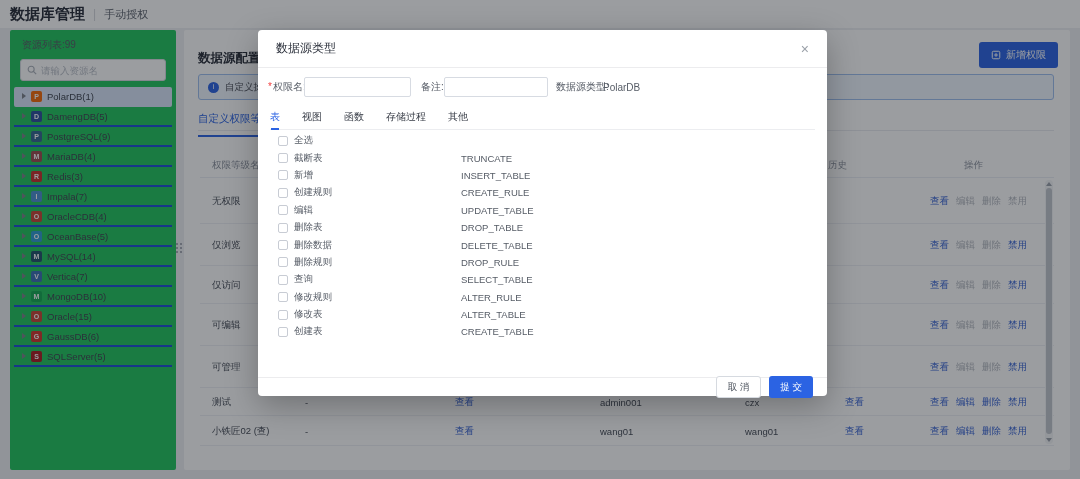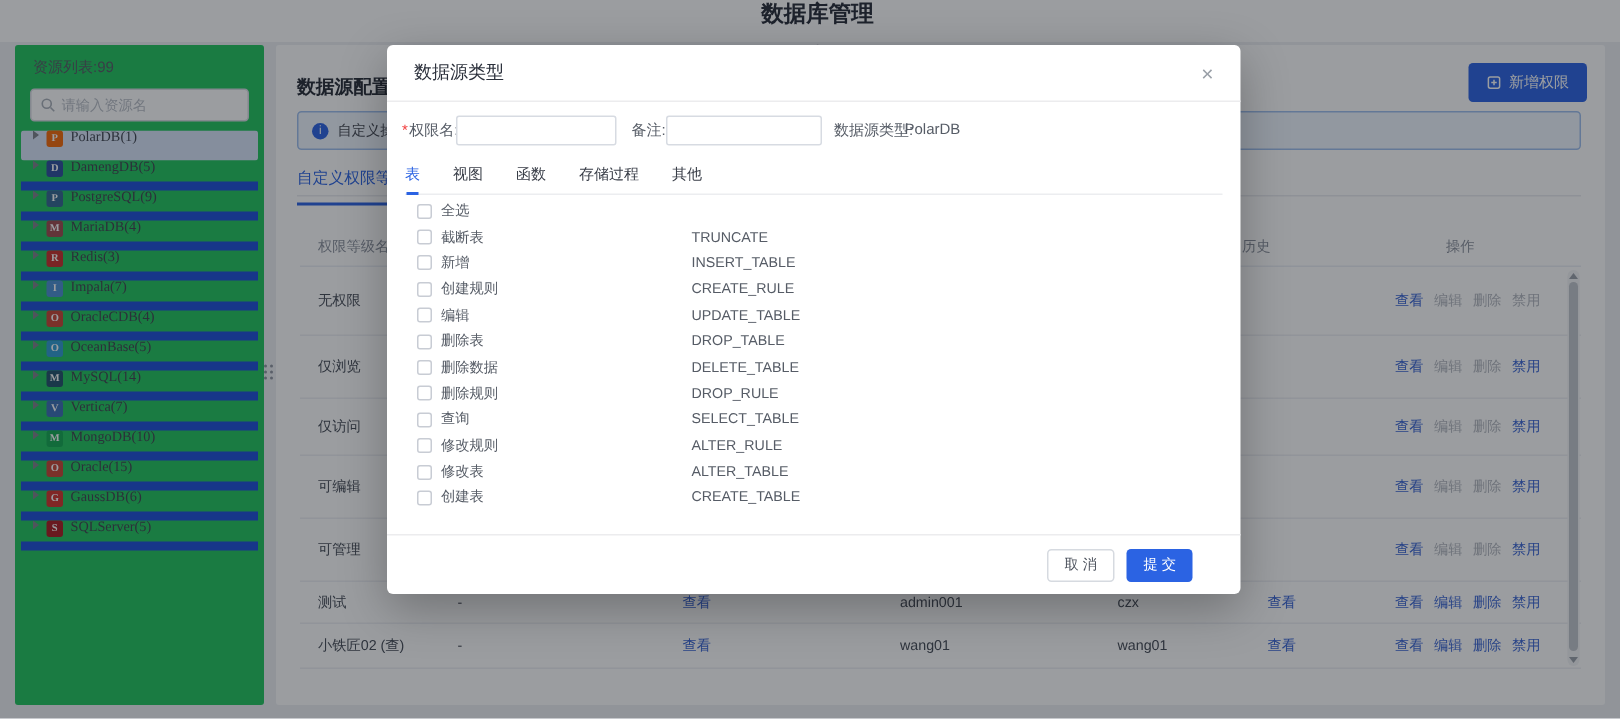--- a/index.html
+++ b/index.html
@@ -4,33 +4,33 @@
 <style>
   * { margin:0; padding:0; box-sizing:border-box; }
   html,body { background:#d8dadd; }
   .stage{
     position:relative; width:1080px; height:479px; overflow:hidden;
     background:#eef0f3;
     font-family:"Liberation Sans","DejaVu Sans",sans-serif;
     -webkit-font-smoothing:antialiased;
   }
   
-  .topbar{position:absolute;top:0;left:0;right:0;height:28px;background:#fff;display:flex;align-items:center;padding-left:10px;gap:8px;flex-direction:column;}
+  .topbar{position:absolute;top:0;left:0;right:0;height:28px;background:#fff;display:flex;align-items:center;padding-left:10px;gap:8px;}
   .crumb-title{font-size:15px;font-weight:700;color:#272c38;}
   .crumb-div{color:#d3d6db;font-size:12px;}
   .crumb-sub{font-size:11px;color:#5d636d;}
   
   .side-card{position:absolute;left:10px;top:30px;width:166px;bottom:9px;background:#22c55e;border-radius:2px;}
   .side-head{padding:8px 12px 0;font-size:10px;color:#555b64;}
   .search{margin:7px 10px 6px;height:22px;border:1px solid #d7dbe2;border-radius:3px;display:flex;align-items:center;padding:0 6px;gap:4px;background:#fff;}
   .search svg{flex:0 0 auto;}
   .search input{border:0;outline:0;flex:1;font-size:9.5px;color:#333;min-width:0;background:transparent;}
   .search input::placeholder{color:#b9bec7;}
   .side-list{padding:0 4px;}
-  .side-item{height:20px;display:flex;align-items:flex-start;gap:5px;padding:0 8px;border-bottom:6px solid #1d4ed8;font-size:9.5px;color:#3f4450;cursor:pointer;font-family:Liberation Serif, serif;}
+  .side-item{height:20px;display:flex;align-items:center;gap:5px;padding:0 8px;border-bottom:2px solid #1d4ed8;font-size:9.5px;color:#3f4450;cursor:pointer;}
   .side-item.sel{background:var(--sel-bg);border-radius:2px;border-bottom-color:transparent;}
   .caret{width:0;height:0;border-left:4px solid #7c818b;border-top:3px solid transparent;border-bottom:3px solid transparent;flex:0 0 auto;}
   .dbicon{width:11px;height:11px;border-radius:2px;color:#fff;font-size:7px;font-weight:700;display:flex;align-items:center;justify-content:center;flex:0 0 auto;line-height:1;}
   
   .resize-handle{position:absolute;left:175px;top:240px;width:8px;height:16px;display:grid;grid-template-columns:repeat(2,2px);grid-auto-rows:2px;gap:2px;align-content:center;justify-content:center;cursor:col-resize;}
   .resize-handle i{background:#8f95a0;border-radius:50%;}
   
   .main-card{position:absolute;left:184px;top:30px;right:10px;bottom:9px;background:#fff;border-radius:2px;}
   .main-title{position:absolute;left:14px;top:20px;font-size:12.5px;font-weight:700;color:#262b36;}
   .add-btn{position:absolute;right:12px;top:12px;height:26px;background:var(--primary);color:#fff;border:0;border-radius:3px;font-size:10px;display:flex;align-items:center;gap:5px;padding:0 12px;cursor:pointer;}
@@ -72,21 +72,21 @@
   .f3l{left:298px;} .f3v{left:345px;font-size:10px;color:#565c66;}
   .m-tabs{position:absolute;left:12px;right:12px;top:76px;height:24px;border-bottom:1px solid #ecedf0;display:flex;gap:22px;}
   .m-tab{position:relative;font-size:10px;color:#383d47;cursor:pointer;line-height:22px;}
   .m-tab.active{color:var(--primary);}
   .m-tab.active::after{content:"";position:absolute;left:1px;right:1px;bottom:-1px;height:2px;background:var(--primary);}
   .m-list{position:absolute;left:20px;right:20px;top:102px;}
   .m-row{height:17.4px;display:flex;align-items:center;gap:6px;}
   .cbx{width:10px;height:10px;border:1px solid #c8ccd4;border-radius:2px;background:#fff;flex:0 0 auto;cursor:pointer;}
   .m-label{font-size:9.5px;color:#565c66;width:161px;}
   .m-code{font-size:9.5px;color:#565c66;}
-  .m-foot{position:absolute;left:0;right:0;bottom:0;height:40px;border-top:1px solid #ececee;display:flex;align-items:center;justify-content:flex-end;gap:8px;padding:0 32px;}
+  .m-foot{position:absolute;left:0;right:0;bottom:0;height:19px;border-top:1px solid #ececee;display:flex;align-items:center;justify-content:flex-end;gap:8px;padding:0 14px;}
   .btn{height:22px;padding:0 11px;border-radius:3px;font-size:9.5px;cursor:pointer;display:flex;align-items:center;}
   .btn-cancel{border:1px solid #d6dae0;background:#fff;color:#4a505b;}
   .btn-submit{border:0;background:var(--primary);color:#fff;}
 </style>
 </head>
 <body>
 
 <div class="stage" style="--primary: #2b63e3; --link: #3b66d4; --muted: #b3b7bf; --sel-bg: #d9e6fa;">
 
   <div class="topbar">

